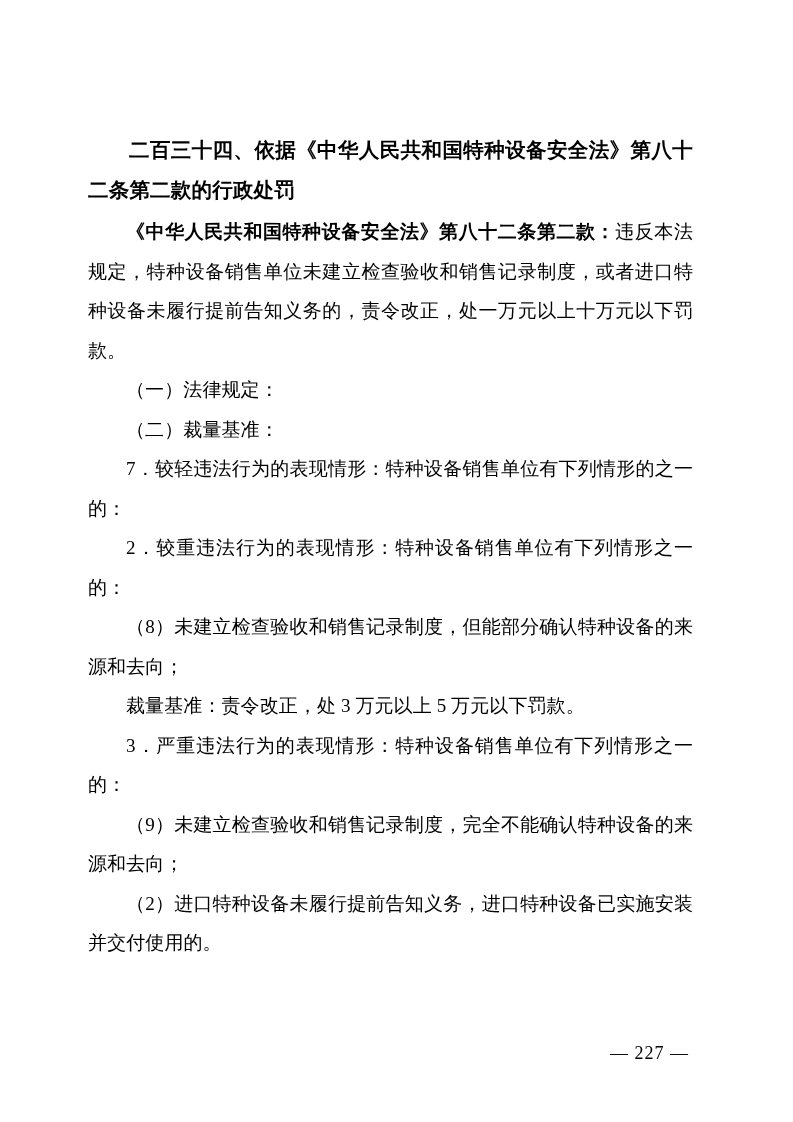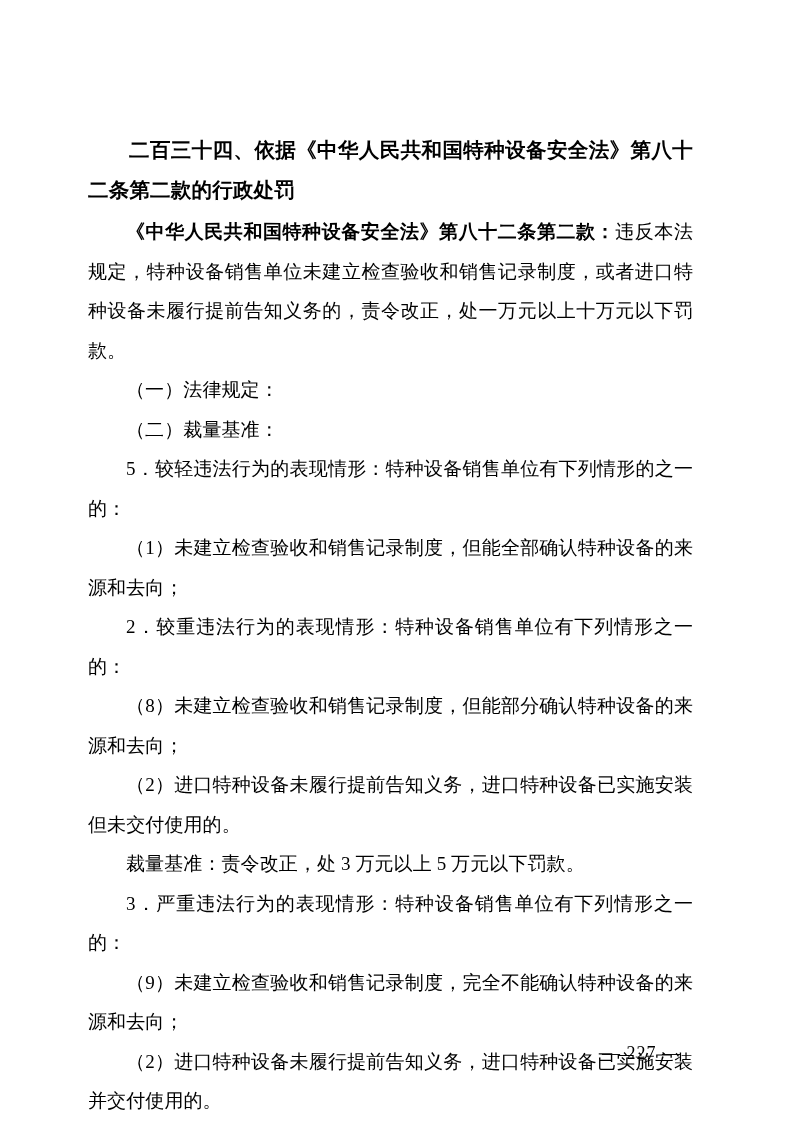--- a/index.html
+++ b/index.html
@@ -38,46 +38,44 @@
     text-justify: inter-ideograph;
     margin: 0;
     text-indent: 38px;
     letter-spacing: 0.1px;
   }
   .bold {
     font-weight: bold;
   }
   .page-number {
     position: absolute;
-    right: 100px;
+    right: 92px;
     bottom: 58px;
     font-size: 18px;
     letter-spacing: 1px;
     font-family: "Liberation Serif", "DejaVu Serif", serif;
   }
 </style>
 </head>
 <body>
 
 <div class="page">
 
   <h1 class="doc-title">二百三十四、依据《中华人民共和国特种设备安全法》第八十二条第二款的行政处罚</h1>
 
   <p class="para"><span class="bold">《中华人民共和国特种设备安全法》第八十二条第二款：</span><span>违反本法规定，特种设备销售单位未建立检查验收和销售记录制度，或者进口特种设备未履行提前告知义务的，责令改正，处一万元以上十万元以下罚款。</span></p>
 
   <p class="para">（一）法律规定：</p>
 
   <p class="para">（二）裁量基准：</p>
 
-  <p class="para">5．较轻违法行为的表现情形：特种设备销售单位有下列情形的之一的：</p>
-  <p class="para">（1）未建立检查验收和销售记录制度，但能全部确认特种设备的来源和去向；</p>
+  <p class="para">7．较轻违法行为的表现情形：特种设备销售单位有下列情形的之一的：</p>
 
   <p class="para">2．较重违法行为的表现情形：特种设备销售单位有下列情形之一的：</p>
   <p class="para">（8）未建立检查验收和销售记录制度，但能部分确认特种设备的来源和去向；</p>
-  <p class="para">（2）进口特种设备未履行提前告知义务，进口特种设备已实施安装但未交付使用的。</p>
   <p class="para">裁量基准：责令改正，处 3 万元以上 5 万元以下罚款。</p>
 
   <p class="para">3．严重违法行为的表现情形：特种设备销售单位有下列情形之一的：</p>
   <p class="para">（9）未建立检查验收和销售记录制度，完全不能确认特种设备的来源和去向；</p>
   <p class="para">（2）进口特种设备未履行提前告知义务，进口特种设备已实施安装并交付使用的。</p>
 
   <div class="page-number">— 227 —</div>
 
 </div>
 

